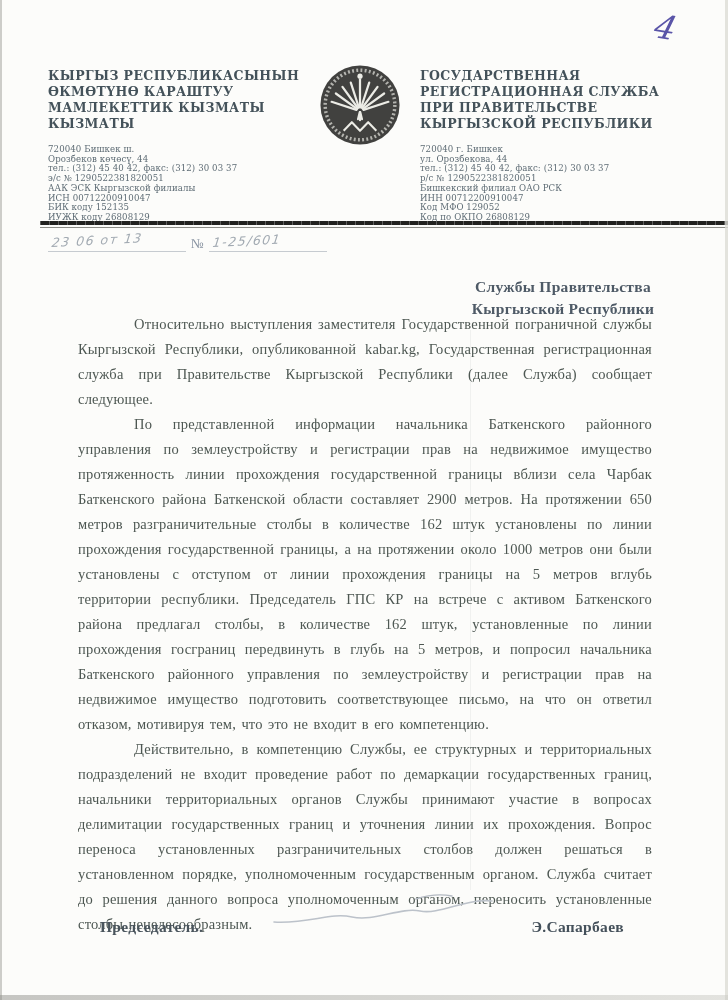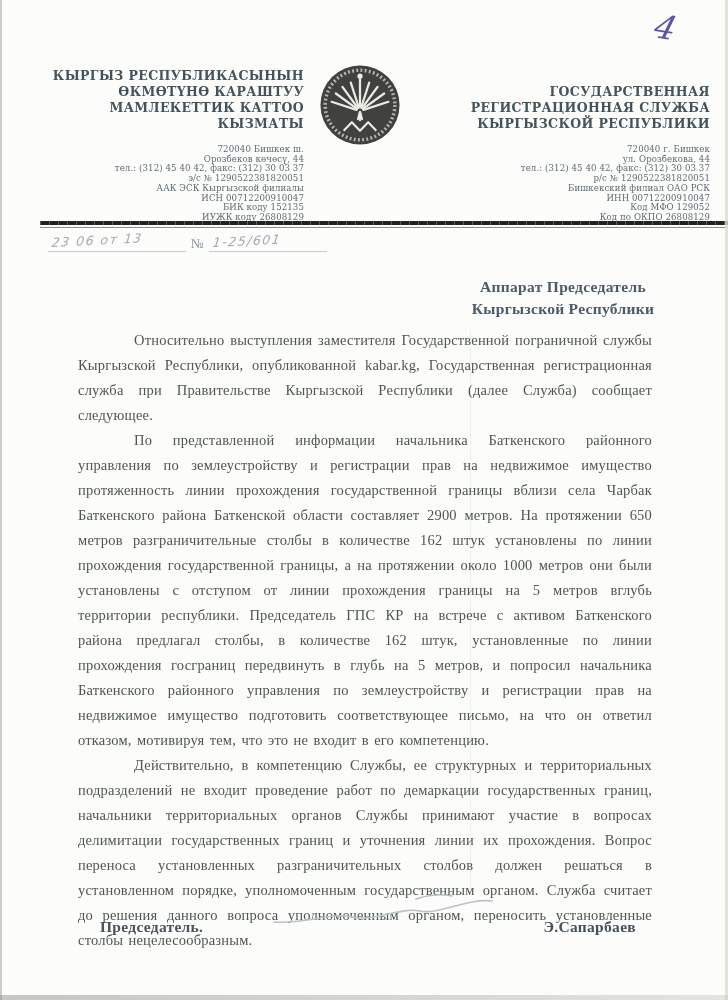--- a/index.html
+++ b/index.html
@@ -16,23 +16,23 @@
 
   
   .pg-num{
     position:absolute; left:655px; top:8px;
     font-family:"DejaVu Serif", serif; font-style:italic;
     font-size:33px; color:#5a55a8; transform:rotate(9deg) skewX(-6deg);
     font-weight:400;
   }
 
   
-  .org-block{position:absolute; text-align:right;}
+  .org-block{position:absolute; text-align:left;}
   .org-block.left{left:48px; top:68px; width:256px;}
-  .org-block.right{left:420px; top:84px; width:290px;}
+  .org-block.right{left:420px; top:68px; width:290px;}
   .org-name{
     font-family:"DejaVu Serif", serif; font-weight:bold;
     font-size:12.5px; line-height:16px; letter-spacing:.4px; color:#44525a;
   }
   .org-address{
     margin-top:13px; font-family:"DejaVu Serif", serif;
     font-size:8.6px; line-height:9.7px; color:#5d6b74; letter-spacing:.1px;
   }
   .seal{position:absolute; left:317px; top:62px; width:86px; height:86px;}
 
@@ -57,48 +57,48 @@
   .ref-word{margin:0 5px;}
 
   
   .recipient{
     position:absolute; left:420px; top:276px; width:286px; text-align:center;
     font-weight:bold; font-size:15.5px; line-height:22px; color:#4e5a66; letter-spacing:.3px;
   }
 
   
   .body-text{
-    position:absolute; left:78px; top:328px; width:574px;
+    position:absolute; left:78px; top:312px; width:574px;
     font-size:14.5px; line-height:25px; text-align:justify;
     color:#4d5752; word-spacing:1.5px; letter-spacing:.2px;
   }
   .body-text p{margin:0; text-indent:56px;}
 
   
   .sig-scribble{position:absolute; left:268px; top:892px;}
   .sig-row{
     position:absolute; left:78px; top:918px; width:566px;
     display:flex; justify-content:space-between; align-items:flex-start;
     font-weight:bold; font-size:15.5px; color:#49545c; letter-spacing:.3px;
   }
   .sig-title{margin-left:22px;}
-  .sig-name{margin-right:8px; color:#44505a;}
+  .sig-name{margin-right:20px; color:#44505a;}
 </style>
 </head>
 <body>
 
 <div class="page">
 
   <div class="pg-num">4</div>
 
   <div class="org-block left">
     <div class="org-name">
       <div>КЫРГЫЗ  РЕСПУБЛИКАСЫНЫН</div>
       <div>ӨКМӨТҮНӨ  КАРАШТУУ</div>
-      <div>МАМЛЕКЕТТИК КАТТОО</div>
+      <div>МАМЛЕКЕТТИК КЫЗМАТЫ</div>
       <div>КЫЗМАТЫ</div>
     </div>
     <div class="org-address">
       <div>720040  Бишкек ш.</div>
       <div>Орозбеков көчөсү, 44</div>
       <div>тел.: (312) 45 40 42, факс: (312) 30 03 37</div>
       <div>э/с № 1290522381820051</div>
       <div>ААК ЭСК Кыргызской филиалы</div>
       <div>ИСН 00712200910047</div>
       <div>БИК коду 152135</div>
@@ -126,20 +126,21 @@
         <rect x="48.8" y="57" width="2.4" height="11" rx="1.2" transform="rotate(14 50 57)"></rect>
       </g>
       <path d="M31 80 L40.5 70 L50 80 L59.5 70 L69 80" stroke="#ecece6" stroke-width="2.4" fill="none" stroke-linejoin="round"></path>
     </svg>
   </div>
 
   <div class="org-block right">
     <div class="org-name">
       <div>ГОСУДАРСТВЕННАЯ</div>
       <div>РЕГИСТРАЦИОННАЯ СЛУЖБА</div>
+      <div>ПРИ ПРАВИТЕЛЬСТВЕ</div>
       <div>КЫРГЫЗСКОЙ  РЕСПУБЛИКИ</div>
     </div>
     <div class="org-address">
       <div>720040  г. Бишкек</div>
       <div>ул. Орозбекова, 44</div>
       <div>тел.: (312) 45 40 42, факс: (312) 30 03 37</div>
       <div>р/с  № 1290522381820051</div>
       <div>Бишкекский  филиал ОАО  РСК</div>
       <div>ИНН 00712200910047</div>
       <div>Код МФО 129052</div>
@@ -156,21 +157,21 @@
         <span class="hand">23 06 от 13</span>
       </span>
       <span class="ref-word">№</span>
       <span class="blank" style="width:118px;">
         <span class="hand">1-25/601</span>
       </span>
     </div>
   </div>
 
   <div class="recipient">
-    <div>Аппарат Председатель</div>
+    <div>Службы Правительства</div>
     <div>Кыргызской Республики</div>
   </div>
 
   <div class="body-text">
     <p>Относительно выступления заместителя Государственной пограничной службы Кыргызской Республики, опубликованной kabar.kg, Государственная регистрационная служба при Правительстве Кыргызской Республики (далее Служба) сообщает следующее.</p>
     <p>По представленной информации начальника Баткенского районного управления по землеустройству и регистрации прав на недвижимое имущество протяженность линии прохождения государственной границы вблизи села Чарбак Баткенского района Баткенской области составляет 2900 метров. На протяжении 650 метров разграничительные столбы в количестве 162 штук установлены по линии прохождения государственной границы, а на протяжении около 1000 метров они были установлены с отступом от линии прохождения границы на 5 метров вглубь территории республики. Председатель ГПС КР на встрече с активом Баткенского района предлагал столбы, в количестве 162 штук, установленные по линии прохождения госграниц передвинуть в глубь на 5 метров, и попросил начальника  Баткенского районного управления по землеустройству и регистрации прав на недвижимое имущество подготовить соответствующее письмо, на что он ответил отказом, мотивируя тем, что это не входит в его компетенцию.</p>
     <p>Действительно, в компетенцию Службы, ее структурных и территориальных подразделений не входит проведение работ по демаркации государственных границ, начальники территориальных органов Службы принимают участие в вопросах делимитации государственных границ и уточнения линии их прохождения. Вопрос переноса установленных разграничительных столбов должен решаться в установленном порядке, уполномоченным государственным органом. Служба считает до решения данного вопроса уполномоченным органом, переносить установленные столбы нецелесообразным.</p>
   </div>
 
   <svg class="sig-scribble" width="232" height="36" aria-hidden="true">

